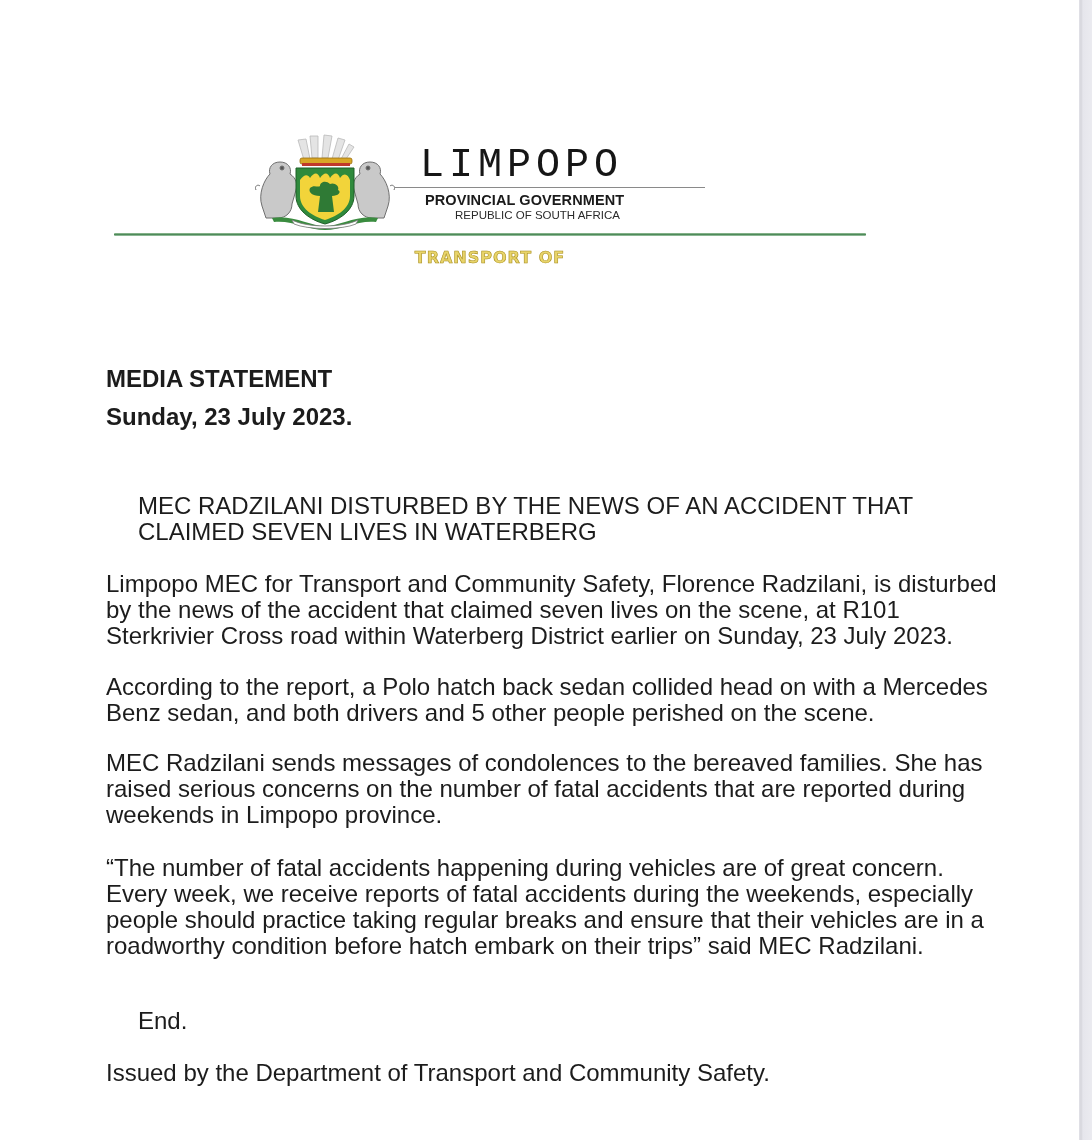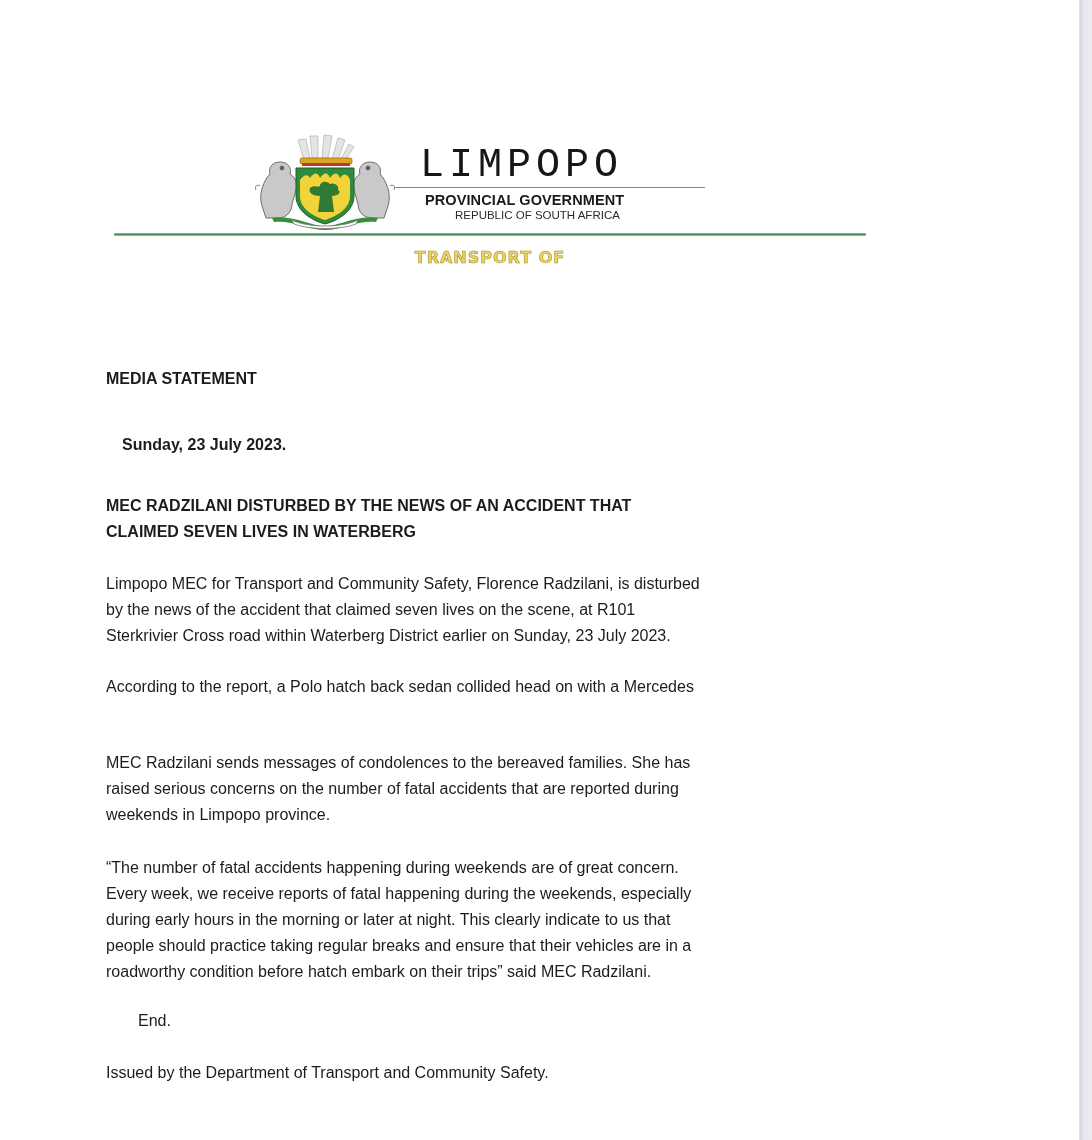--- a/index.html
+++ b/index.html
@@ -94,28 +94,28 @@
       line-height: 1;
       white-space: nowrap;
     }
     .dept.l1 { top: 250px; }
     .dept.l2 { top: 271px; }
 
     
     .block {
       position: absolute;
       left: 106px;
-      font-size: 16px;
+      font-size: 24px;
       line-height: 26px;
       color: #1c1c1c;
     }
     .bold { font-weight: bold; }
     .label-media { top: 366px; }
-    .label-date  { top: 432px; margin-left: 16px; }
-    .headline    { top: 493px; width: 800px; font-weight: bold; }
+    .label-date  { top: 404px; }
+    .headline    { top: 493px; width: 800px; font-weight: normal; margin-left: 32px; }
     .p1 { top: 571px; }
     .p2 { top: 674px; }
     .p3 { top: 750px; }
     .p4 { top: 855px; }
     .p5 { top: 1008px; margin-left: 32px; }
     .p6 { top: 1060px; }
 
     .line { display: block; white-space: nowrap; }
   </style>
 </head>
@@ -175,32 +175,32 @@
   </div>
 
   <div class="block p1">
     <span class="line">Limpopo MEC for Transport and Community Safety, Florence Radzilani, is disturbed</span>
     <span class="line">by the news of the accident that claimed  seven lives on the scene, at R101</span>
     <span class="line">Sterkrivier Cross road within Waterberg District earlier on Sunday, 23 July 2023.</span>
   </div>
 
   <div class="block p2">
     <span class="line">According to the report, a Polo hatch back sedan collided head on with a Mercedes</span>
+    <span class="line">Benz sedan, and both drivers and 5 other people perished on the scene.</span>
   </div>
 
   <div class="block p3">
     <span class="line">MEC Radzilani sends messages of condolences to the bereaved families. She  has</span>
     <span class="line">raised serious concerns on the number of fatal accidents that are reported during</span>
     <span class="line">weekends in Limpopo province.</span>
   </div>
 
   <div class="block p4">
-    <span class="line">“The number of fatal accidents happening during weekends are of great concern.</span>
-    <span class="line">Every week, we receive reports of fatal happening during the weekends, especially</span>
-    <span class="line">during early hours in the morning or later at night. This clearly indicate to us that</span>
+    <span class="line">“The number of fatal accidents happening during vehicles are of great concern.</span>
+    <span class="line">Every week, we receive reports of fatal accidents during the weekends, especially</span>
     <span class="line">people should practice taking regular breaks and ensure that their vehicles are in a</span>
     <span class="line">roadworthy condition before hatch embark on their trips” said MEC Radzilani.</span>
   </div>
 
   <div class="block p5">
     <span class="line">End.</span>
   </div>
 
   <div class="block p6">
     <span class="line">Issued by the Department of Transport and Community Safety.</span>

